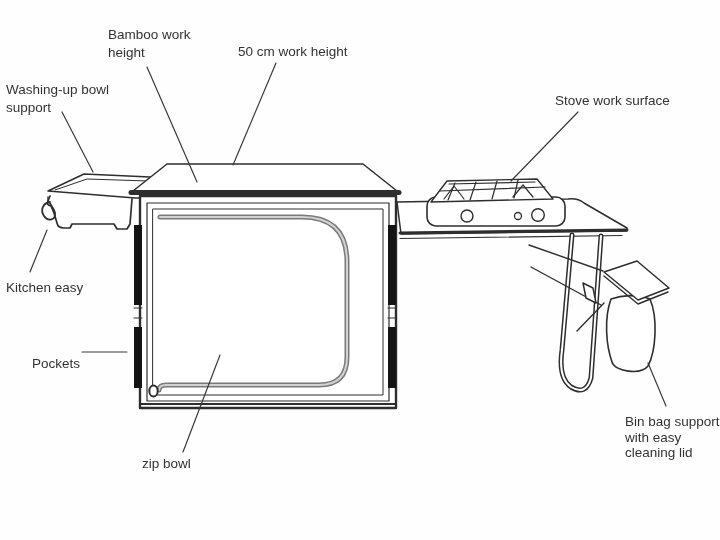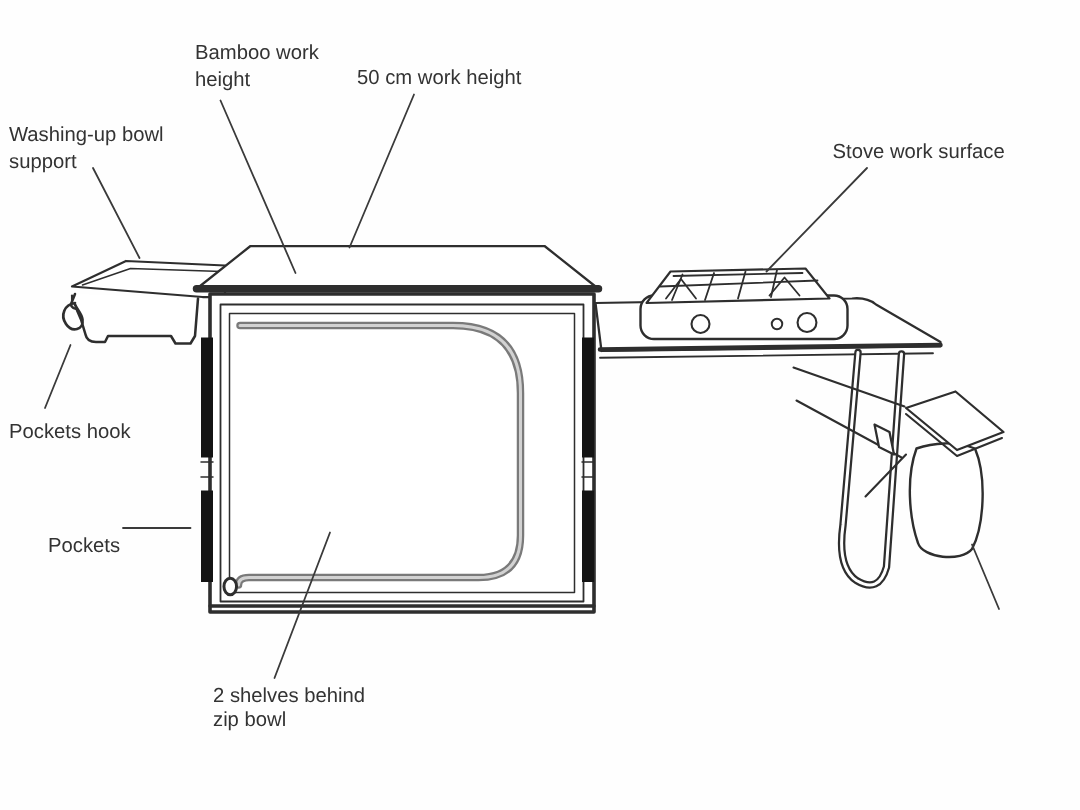--- a/index.html
+++ b/index.html
@@ -118,45 +118,49 @@
         <line x1="62" y1="112" x2="93" y2="172"></line>
         <line x1="578" y1="112" x2="511" y2="181"></line>
         <line x1="30" y1="272" x2="47" y2="230"></line>
         <line x1="82" y1="352" x2="127" y2="352"></line>
         <line x1="183" y1="452" x2="220" y2="355"></line>
         <line x1="648" y1="363" x2="666" y2="406"></line>
       </g>
     </g>
   </svg>
 
-  <div class="label lh18" style="left:130px;top:26px">
+  <div class="label lh18" style="left:108px;top:26px">
     <span class="ln">Bamboo work</span>
     <span class="ln">height</span>
   </div>
 
   <div class="label lh18" style="left:238px;top:43px">
     <span class="ln">50 cm work height</span>
   </div>
 
   <div class="label lh18" style="left:6px;top:81px">
     <span class="ln">Washing-up bowl</span>
     <span class="ln">support</span>
   </div>
 
   <div class="label lh18" style="left:555px;top:92px">
     <span class="ln">Stove work surface</span>
   </div>
 
   <div class="label lh18" style="left:6px;top:279px">
-    <span class="ln">Pockets hook</span>
+    <span class="ln">Kitchen easy</span>
   </div>
 
   <div class="label lh18" style="left:32px;top:355px">
     <span class="ln">Pockets</span>
   </div>
 
   <div class="label lh16" style="left:142px;top:456px">
-    <span class="ln">2 shelves behind</span>
     <span class="ln">zip bowl</span>
   </div>
 
+  <div class="label lh16" style="left:625px;top:414px">
+    <span class="ln">Bin bag support</span>
+    <span class="ln">with easy</span>
+    <span class="ln">cleaning lid</span>
+  </div>
 
 </div>
 
 </body></html>

